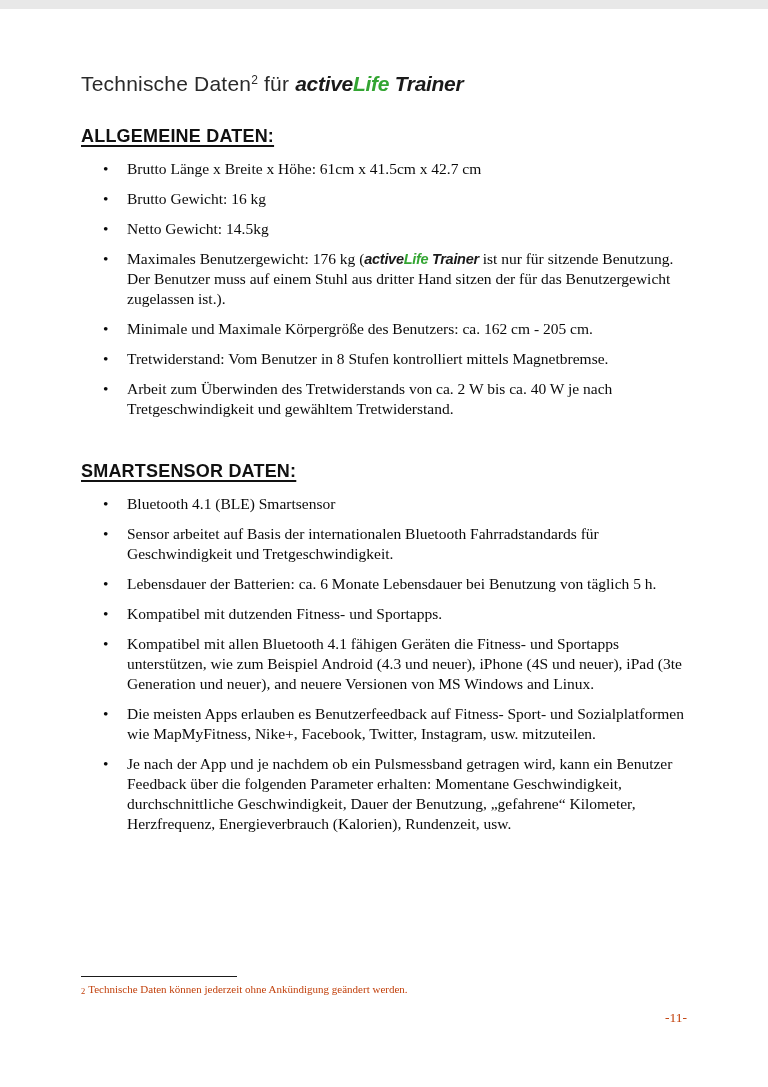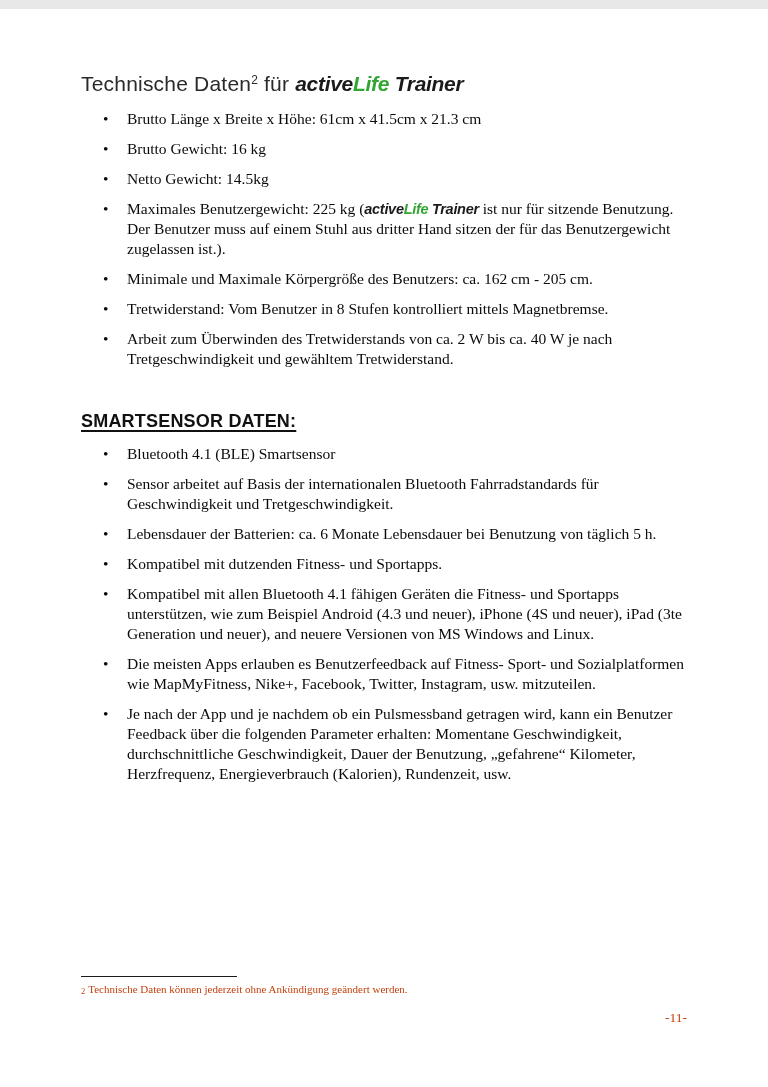--- a/index.html
+++ b/index.html
@@ -110,25 +110,26 @@
 </style>
 </head>
 <body>
 
 <div class="page">
   <div class="content">
 
     <h1 class="title"><span>Technische Daten</span><sup>2</sup><span> für </span><span class="logo"><span>active</span><span class="lg-green" style="color: rgb(51, 165, 50);">Life</span><span> Trainer</span></span></h1>
 
     <section>
+      <h2 class="heading heading-first">ALLGEMEINE DATEN:</h2>
       <ul class="bullets">
-        <li>Brutto Länge x Breite x Höhe: 61cm x 41.5cm x 21.3 cm</li>
+        <li>Brutto Länge x Breite x Höhe: 61cm x 41.5cm x 42.7 cm</li>
         <li>Brutto Gewicht: 16 kg</li>
         <li>Netto Gewicht: 14.5kg</li>
-        <li><span>Maximales Benutzergewicht: 225 kg (</span><span class="logo logo-inline"><span>active</span><span class="lg-green" style="color: rgb(51, 165, 50);">Life</span><span> Trainer</span></span><span> ist nur für sitzende Benutzung. Der Benutzer muss auf einem Stuhl aus dritter Hand sitzen der für das Benutzergewicht zugelassen ist.).</span></li>
+        <li><span>Maximales Benutzergewicht: 176 kg (</span><span class="logo logo-inline"><span>active</span><span class="lg-green" style="color: rgb(51, 165, 50);">Life</span><span> Trainer</span></span><span> ist nur für sitzende Benutzung. Der Benutzer muss auf einem Stuhl aus dritter Hand sitzen der für das Benutzergewicht zugelassen ist.).</span></li>
         <li>Minimale und Maximale Körpergröße des Benutzers: ca. 162 cm - 205 cm.</li>
         <li>Tretwiderstand: Vom Benutzer in 8 Stufen kontrolliert mittels Magnetbremse.</li>
         <li>Arbeit zum Überwinden des Tretwiderstands von ca. 2 W bis ca. 40 W je nach Tretgeschwindigkeit und gewähltem Tretwiderstand.</li>
       </ul>
     </section>
 
     <section>
       <h2 class="heading heading-second">SMARTSENSOR DATEN:</h2>
       <ul class="bullets">
         <li>Bluetooth 4.1 (BLE) Smartsensor</li>

